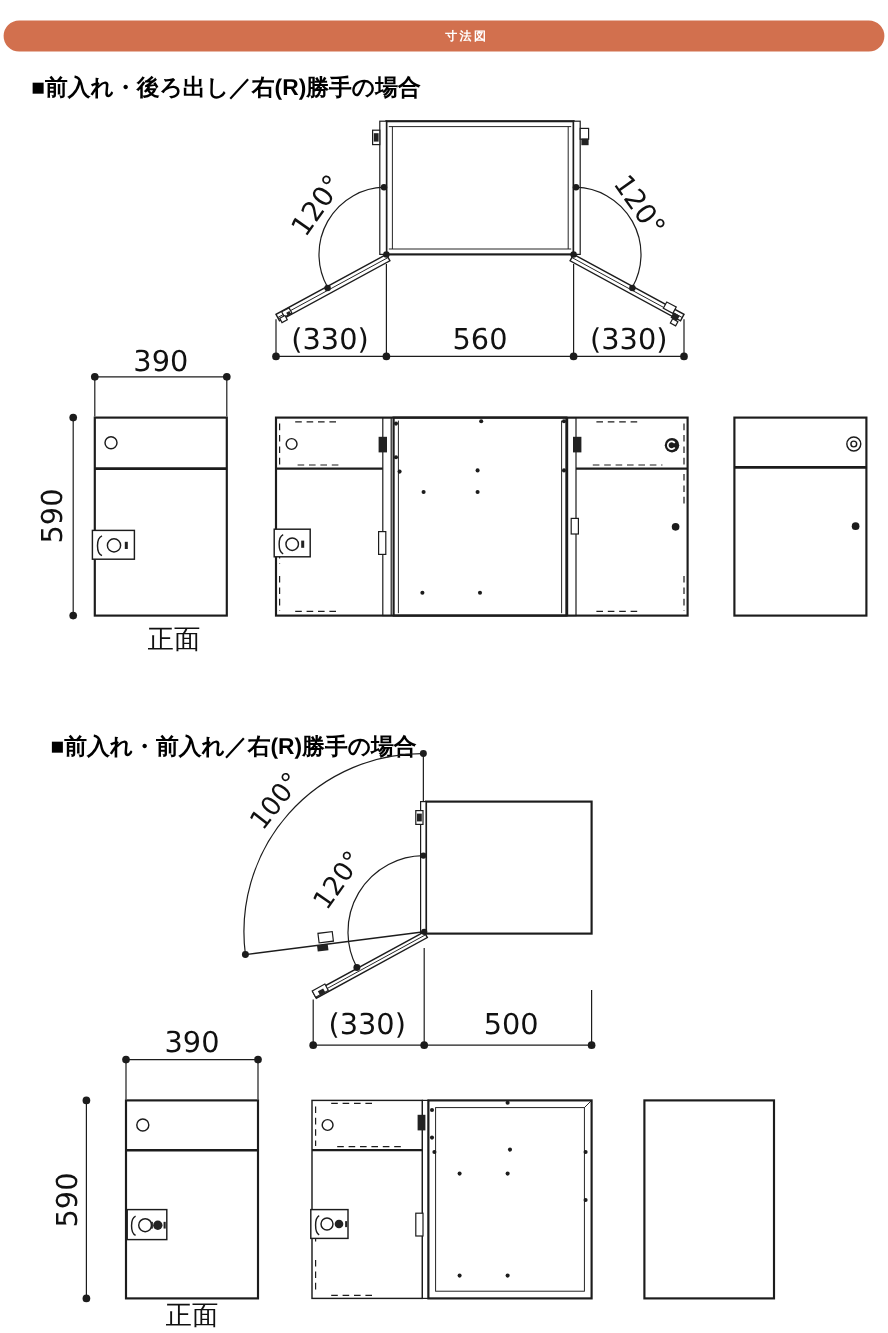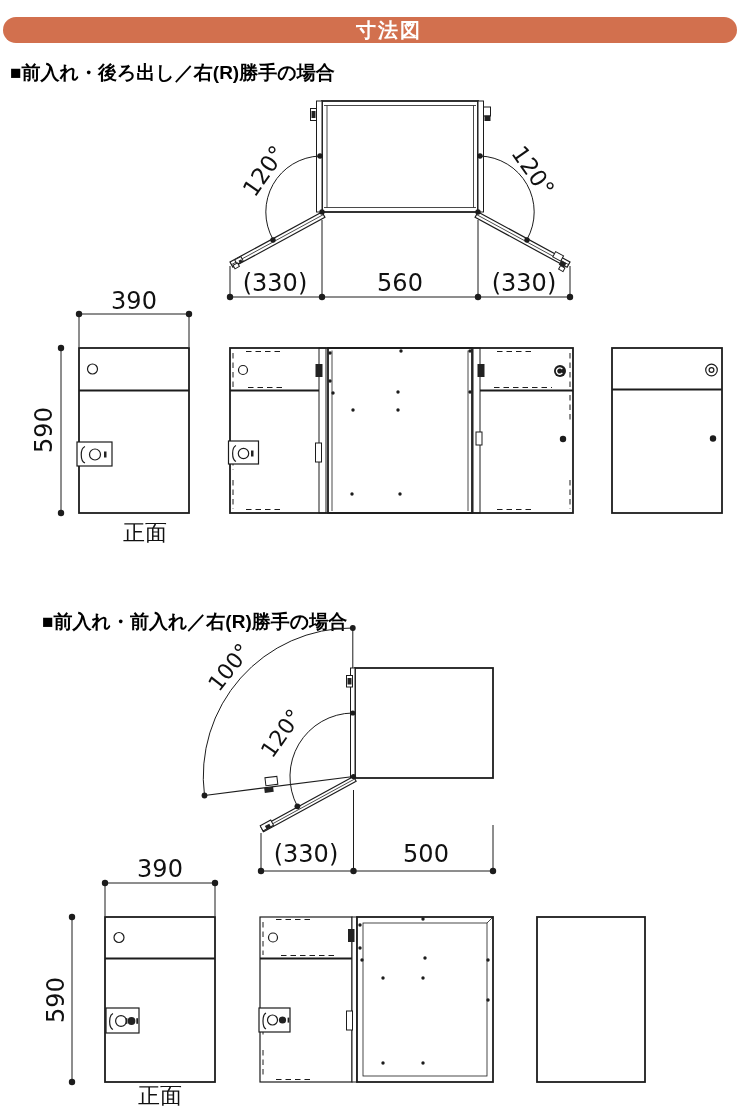--- a/index.html
+++ b/index.html
@@ -1,22 +1,22 @@
 <!DOCTYPE html>
 <html><head>
 <meta charset="utf-8">
 <style>
   html,body{margin:0;padding:0;background:#fff;}
   .page{position:relative;width:740px;height:1111px;background:#ffffff;overflow:hidden;
         font-family:"Liberation Sans",sans-serif;}
   .header-bar{position:absolute;left:3px;top:17px;width:734px;height:26px;background:#d2704e;
         border-radius:13px;display:flex;align-items:center;justify-content:center;}
-  .header-title{color:#ffffff;font-weight:bold;font-size:20px;letter-spacing:2px;margin-left:38px;}
+  .header-title{color:#ffffff;font-weight:bold;font-size:10px;letter-spacing:2px;margin-left:38px;}
   .sec-title{position:absolute;font-size:19px;font-weight:bold;color:#000;white-space:nowrap;}
-  #t1{left:10px;top:60px;}
+  #t1{left:26px;top:60px;}
   #t2{left:42px;top:590px;margin-top:19px;}
   svg.draw{position:absolute;left:0;top:0;}
   .ln{stroke:#1c1c1c;stroke-width:1.2;fill:none;}
   .ln1{stroke:#1c1c1c;stroke-width:1;fill:none;}
   .ln2{stroke:#1c1c1c;stroke-width:1.8;fill:none;}
   .thick{stroke:#1c1c1c;stroke-width:2.2;fill:none;}
   .thin{stroke:#1c1c1c;stroke-width:0.8;fill:none;}
   .dsh{stroke:#1c1c1c;stroke-width:1;fill:none;stroke-dasharray:5.5 4;}
   .wh{fill:#ffffff;}
   .dk{fill:#222222;stroke:none;}

